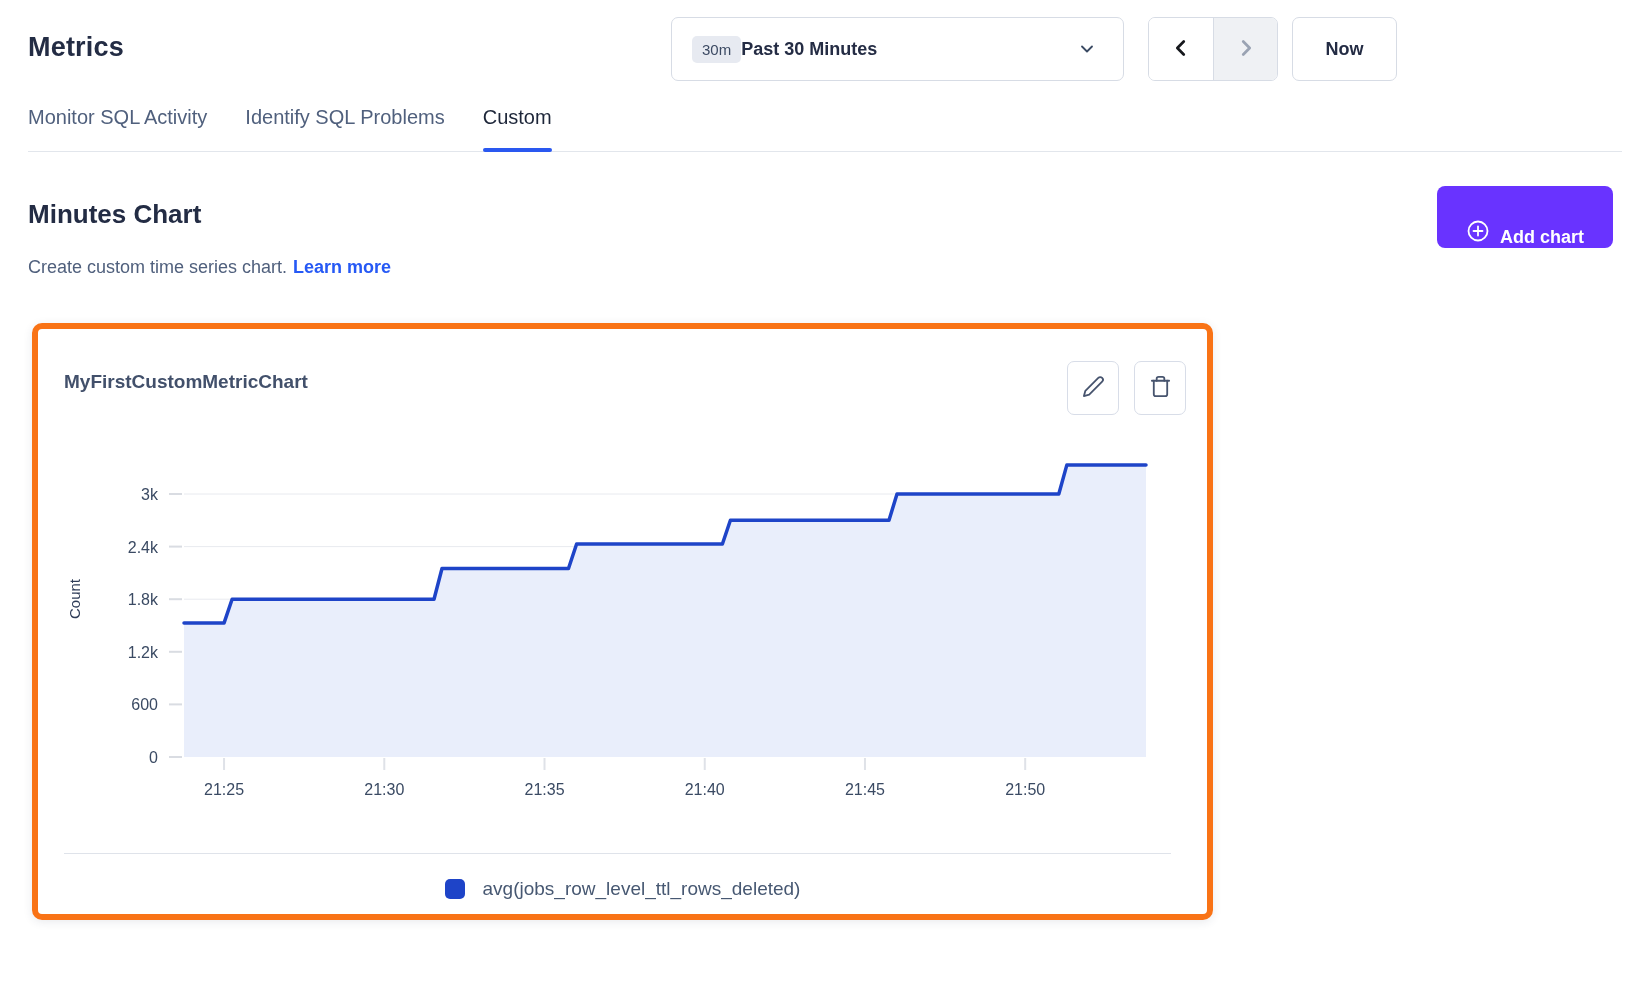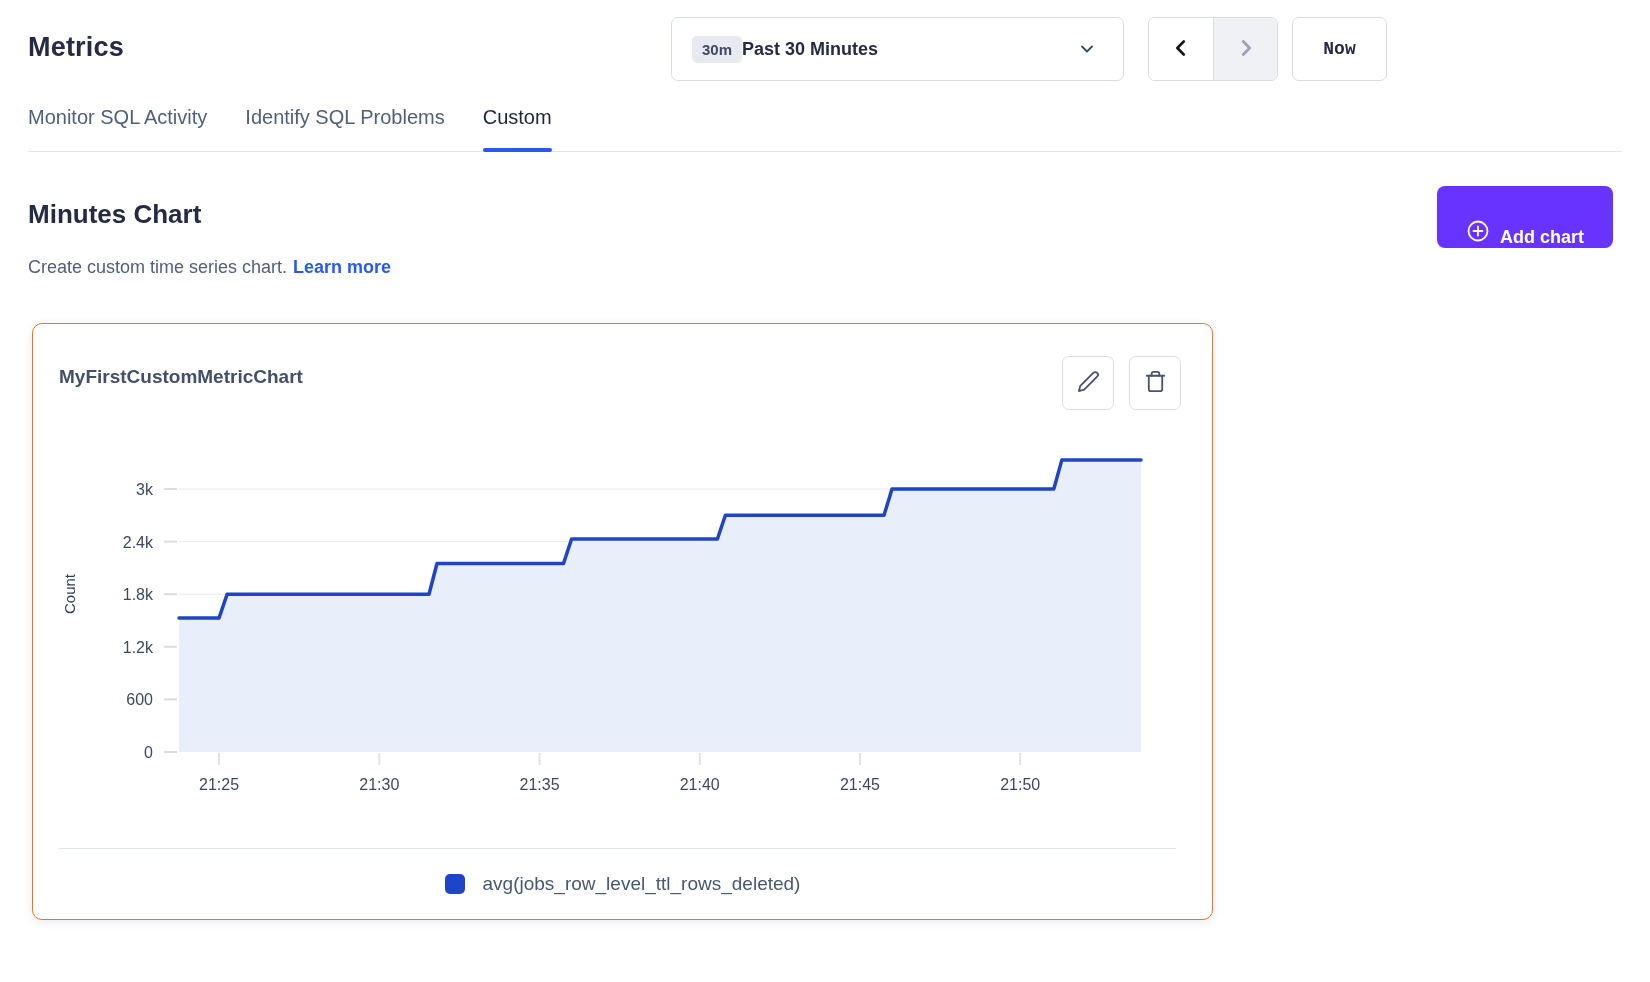--- a/index.html
+++ b/index.html
@@ -6,35 +6,35 @@
   html,body { background:#fff; }
   body { font-family:"Liberation Sans", sans-serif; color:#242c44; }
   .page { position:relative; width:1650px; height:982px; background:#fff; overflow:hidden; }
 
   
   .page-title { position:absolute; left:28px; top:32px; font-size:27px; font-weight:700; color:#232c44; letter-spacing:.2px; }
 
   .timerange { position:absolute; left:671px; top:17px; width:453px; height:64px;
     border:1px solid #d7dce5; border-radius:7px; background:#fff;
     display:flex; align-items:center; padding:0 26px 0 20px; cursor:pointer; }
-  .tr-badge { background:#e7eaf1; color:#3c4a63; font-size:15px; font-weight:700;
+  .tr-badge { background:#e7eaf1; color:#3c4a63; font-size:15px; font-weight:400;
     border-radius:5px; padding:6px 10px; line-height:1; }
   .tr-label { font-size:18px; font-weight:700; color:#242c44; flex:1; }
   .chev-down { width:20px; height:20px; }
 
   .arrow-group { position:absolute; left:1148px; top:17px; width:130px; height:64px;
     border:1px solid #d7dce5; border-radius:7px; background:#fff; display:flex; overflow:hidden; }
   .arrow-btn { width:50%; height:100%; display:flex; align-items:center; justify-content:center;
     background:#fff; border:none; cursor:pointer; }
   .arrow-btn.next { background:#eff1f4; border-left:1px solid #d7dce5; cursor:default; }
   .arrow-btn svg { width:22px; height:22px; }
 
-  .now-btn { position:absolute; left:1292px; top:17px; width:95px; height:64px;
+  .now-btn { position:absolute; left:1292px; top:17px; width:105px; height:64px;
     border:1px solid #d7dce5; border-radius:7px; background:#fff;
-    font-family:Liberation Mono, monospace; font-size:18px; font-weight:700; color:#242c44; cursor:pointer; }
+    font-family:Liberation Sans, sans-serif; font-size:18px; font-weight:700; color:#242c44; cursor:pointer; }
 
   
   .tabs { position:absolute; left:28px; right:28px; top:106px; display:flex; gap:38px;
     border-bottom:1px solid #e2e6ec; }
   .tab { font-size:20px; color:#50607d; padding-bottom:22px; position:relative; cursor:pointer; white-space:nowrap; }
   .tab.active { color:#1d2639; }
   .tab.active::after { content:""; position:absolute; left:0; right:0; bottom:-1px; height:4px;
     background:#2a58f0; border-radius:2px; }
 
   
@@ -43,21 +43,21 @@
   .learn-more { color:#2659f5; font-weight:700; text-decoration:none; margin-left:6px; cursor:pointer; }
 
   .add-chart-btn { position:absolute; left:1437px; top:186px; width:176px; height:62px;
     background:#6933ff; border:none; border-radius:8px; cursor:pointer;
     display:flex; align-items:flex-end; justify-content:center; gap:10px;
     font-family:inherit; color:#fff; font-size:18px; font-weight:700; }
   .add-chart-btn svg { width:24px; height:24px; }
 
   
   .card { position:absolute; left:32px; top:323px; width:1181px; height:597px; background:#fff;
-    border:1px solid #f97316; border-radius:10px; box-shadow:0 2px 10px rgba(40,50,80,.10);text-align:right; }
+    border:6px solid #f97316; border-radius:10px; box-shadow:0 2px 10px rgba(40,50,80,.10);text-align:right; }
   .card-title { position:absolute; left:26px; top:42px; font-size:19px; font-weight:700; color:#42506b; }
   .icon-btn { position:absolute; top:32px; width:52px; height:54px; background:#fff;
     border:1px solid #d8dde8; border-radius:7px; cursor:pointer;
     display:flex; align-items:center; justify-content:center; }
   .icon-btn svg { width:23px; height:23px; }
   .edit-btn { left:1029px; }
   .delete-btn { left:1096px; }
 
   .chart-svg { position:absolute; left:0; top:97px; }
   .chart-svg text { font-family:"Liberation Sans", sans-serif; }

